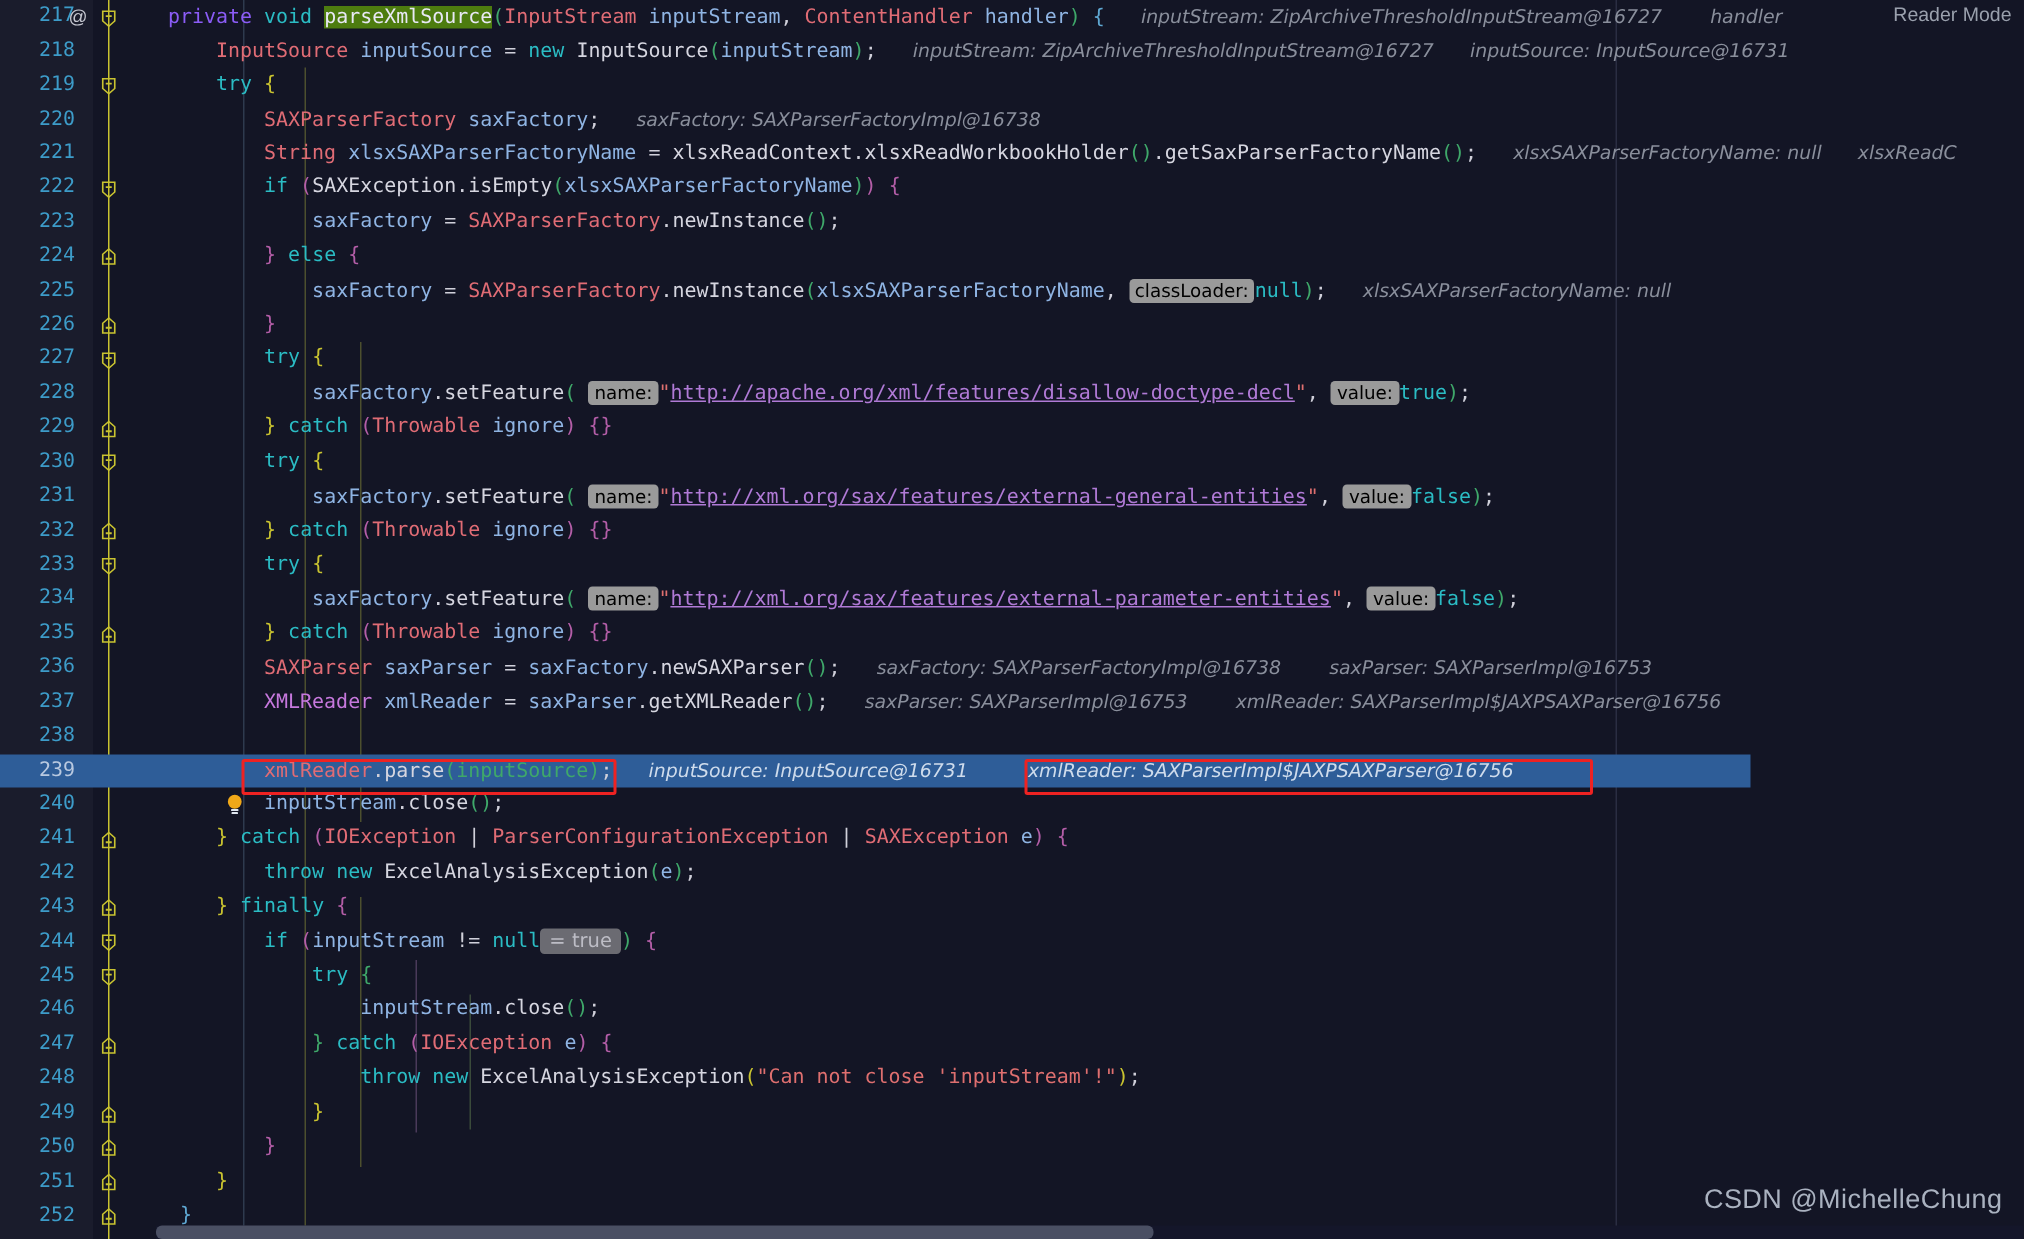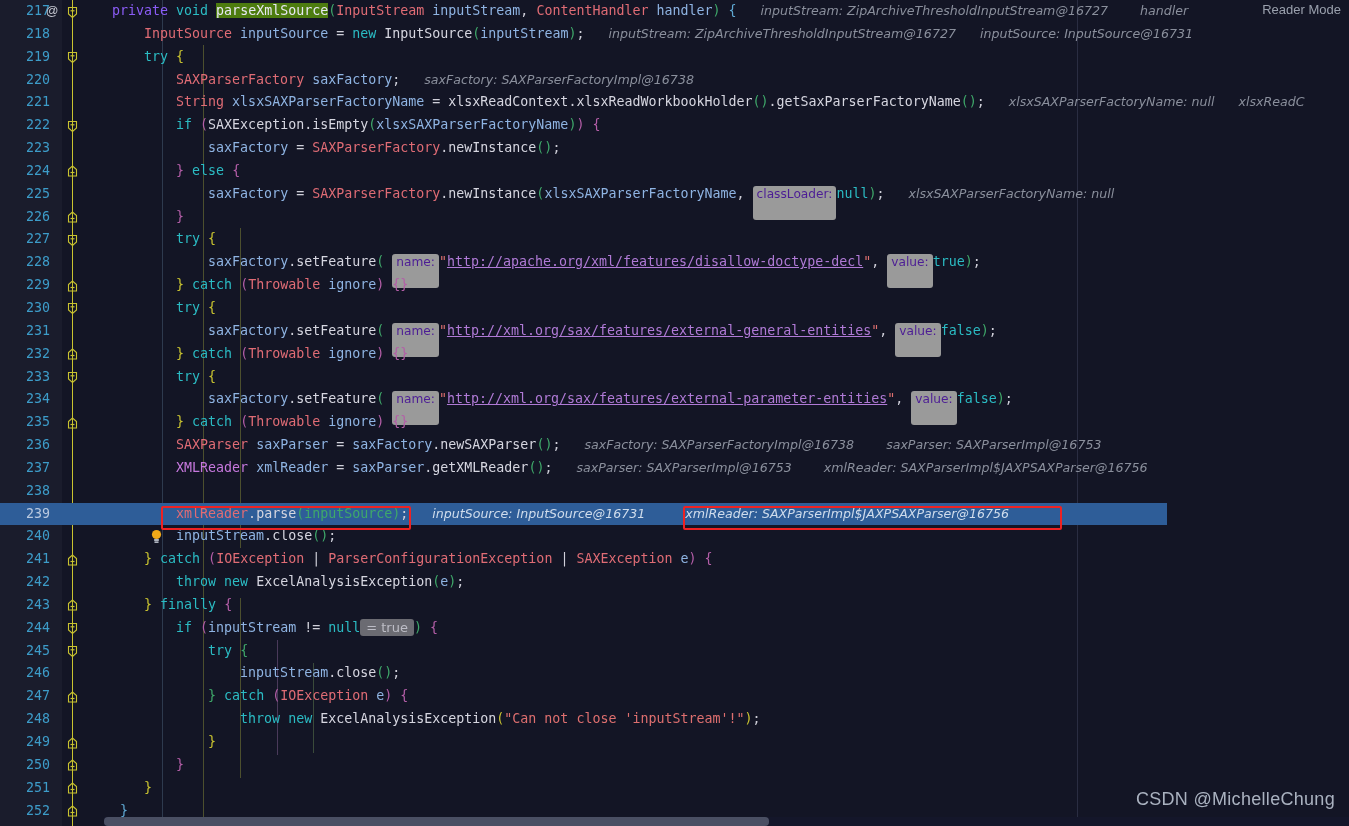--- a/index.html
+++ b/index.html
@@ -116,23 +116,23 @@
   .plain { color: #d6d6e0; }
   .punc  { color: #d0d0da; }
   .bool  { color: #2bbcc4; }
 
   
   .hl-ident { background: #4d7c0f; color: #e8e8f5; }
 
   
   .hint-chip {
     background: #9a9a9a;
-    color: #4c1d95;
+    color: #000000;
     border-radius: 3px;
-    padding: 1px 4px 19px 4px;
+    padding: 1px 4px 1px 4px;
     font-size: 12.2px;
     font-family: "DejaVu Sans", sans-serif;
   }
   
   .eval-chip {
     background: #6b6b72;
     color: #bdbdc6;
     border-radius: 3px;
     padding: 1px 6px;
     font-size: 13px;

